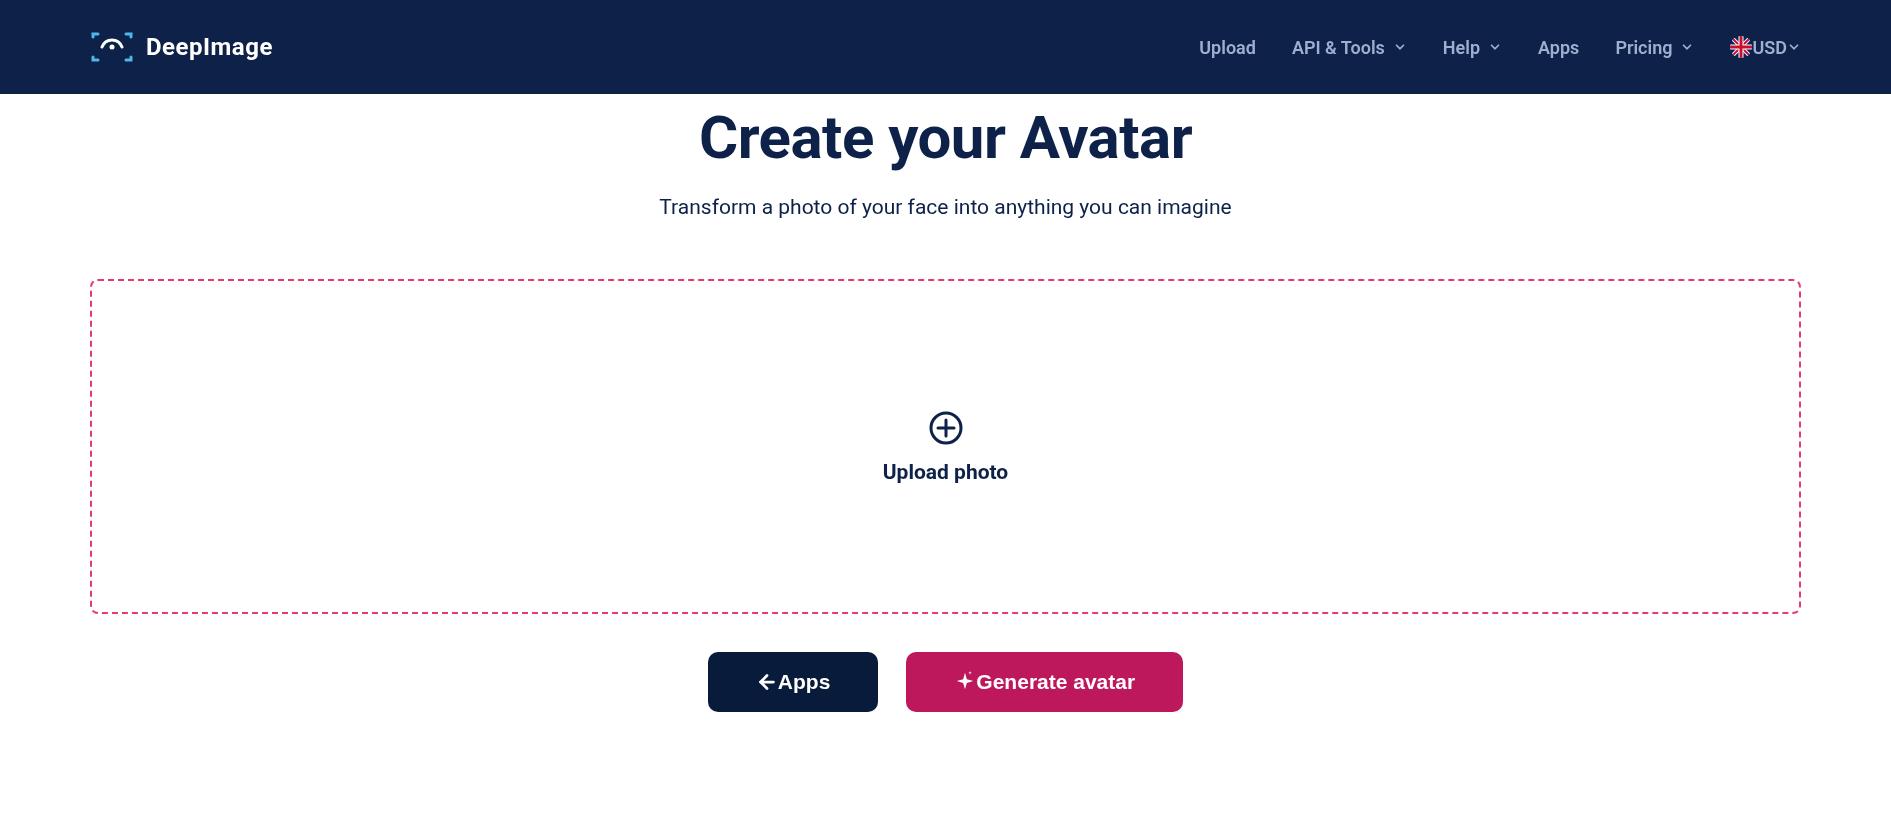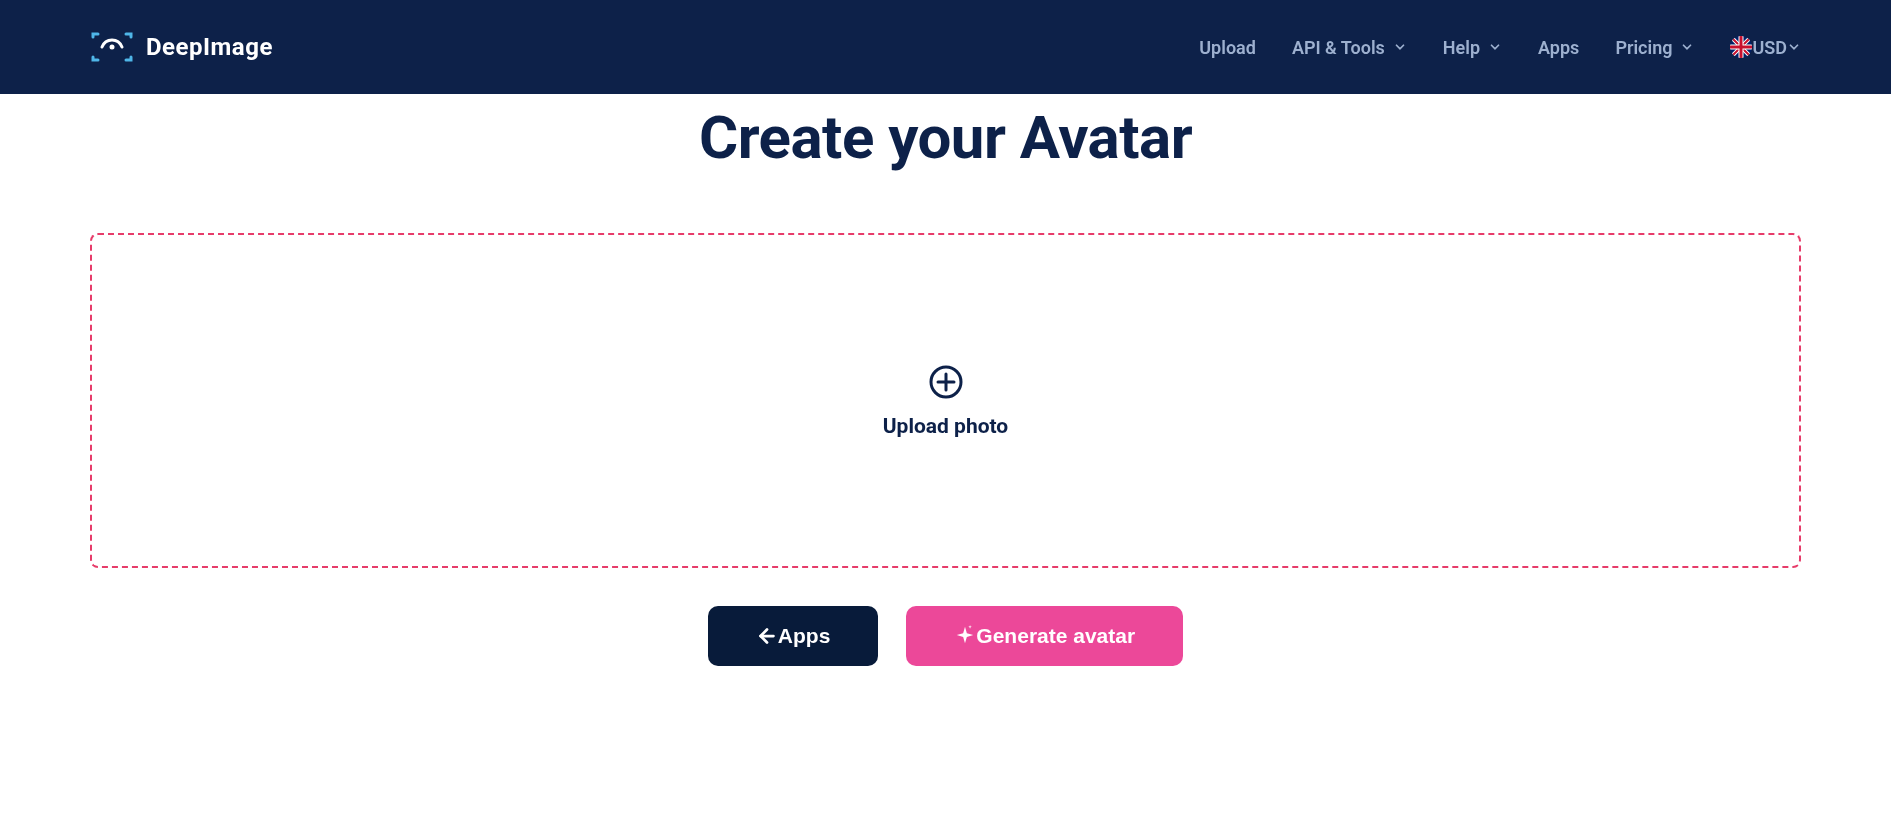--- a/index.html
+++ b/index.html
@@ -123,21 +123,21 @@
       border-radius: 10px;
       font-size: 21px;
       font-weight: 700;
       cursor: pointer;
     }
     .btn-primary {
       background: #081b3a;
       color: #ffffff;
     }
     .btn-secondary {
-      background: #ec4899;
+      background: #be185d;
       color: #ffffff;
     }
     .btn-icon { width: 22px; height: 22px; display: inline-flex; }
   </style>
 </head>
 <body>
 
 <header class="header">
   <div class="logo-area">
     <span class="logo-icon">
@@ -199,20 +199,21 @@
         <svg width="14" height="14" viewBox="0 0 24 24" fill="none" stroke-width="3" stroke-linecap="round">
             <path d="M6 9l6 6 6-6"></path>
           </svg>
       </span>
     </div>
   </nav>
 </header>
 
 <main class="main">
   <h1>Create your Avatar</h1>
+  <p class="subtitle">Transform a photo of your face into anything you can imagine</p>
 
   <div class="dropzone">
     <span class="plus-icon">
       <svg width="36" height="36" viewBox="0 0 36 36" fill="none">
         <circle cx="18" cy="18" r="15" stroke="#0d2149" stroke-width="3"></circle>
         <path d="M18 10 V26 M10 18 H26" stroke="#0d2149" stroke-width="3" stroke-linecap="round"></path>
       </svg>
     </span>
     <div class="upload-title">Upload photo</div>
   </div>

